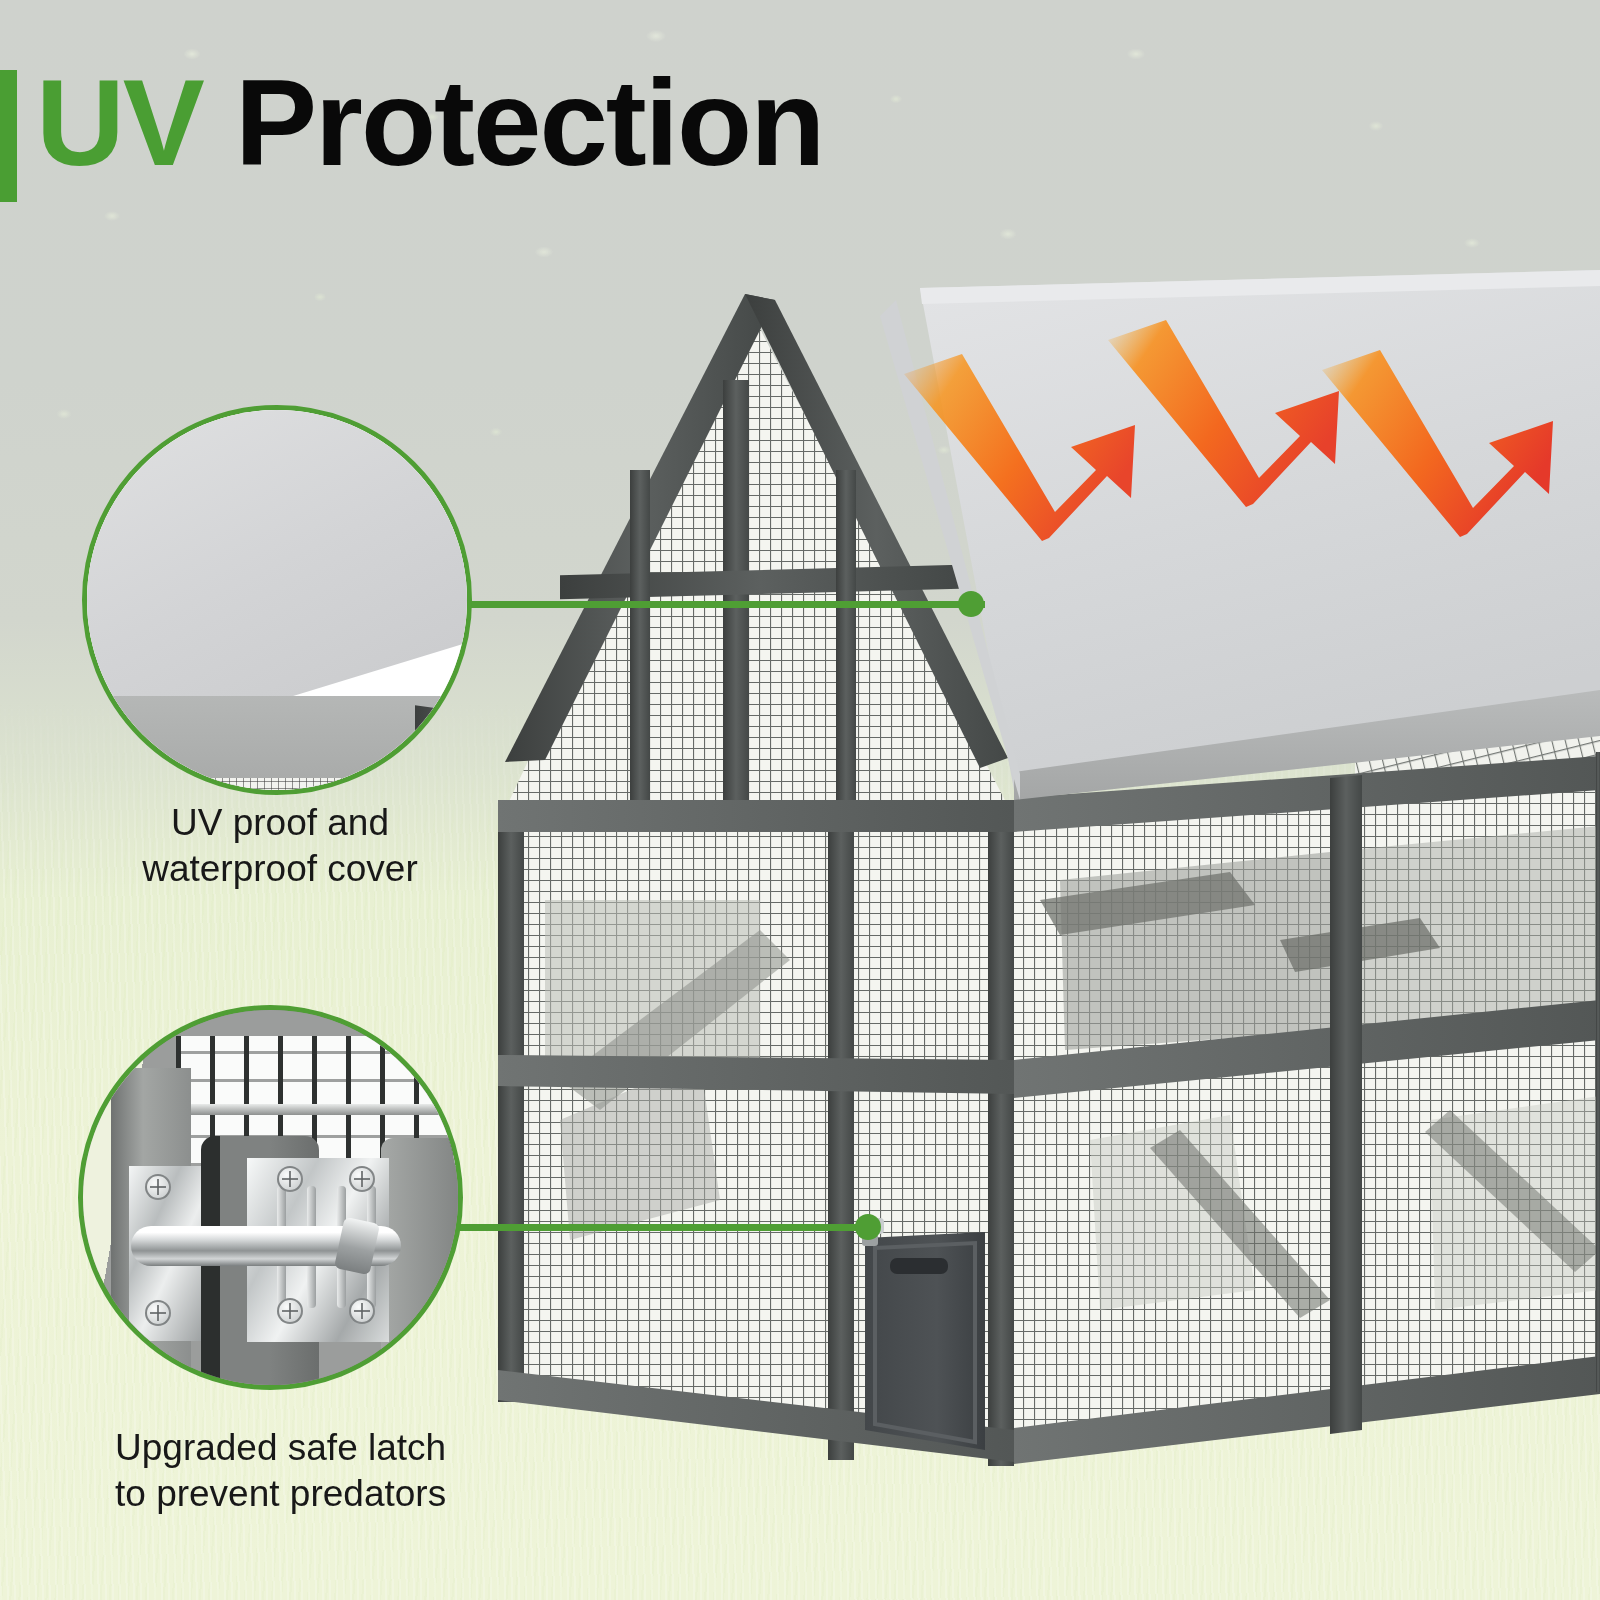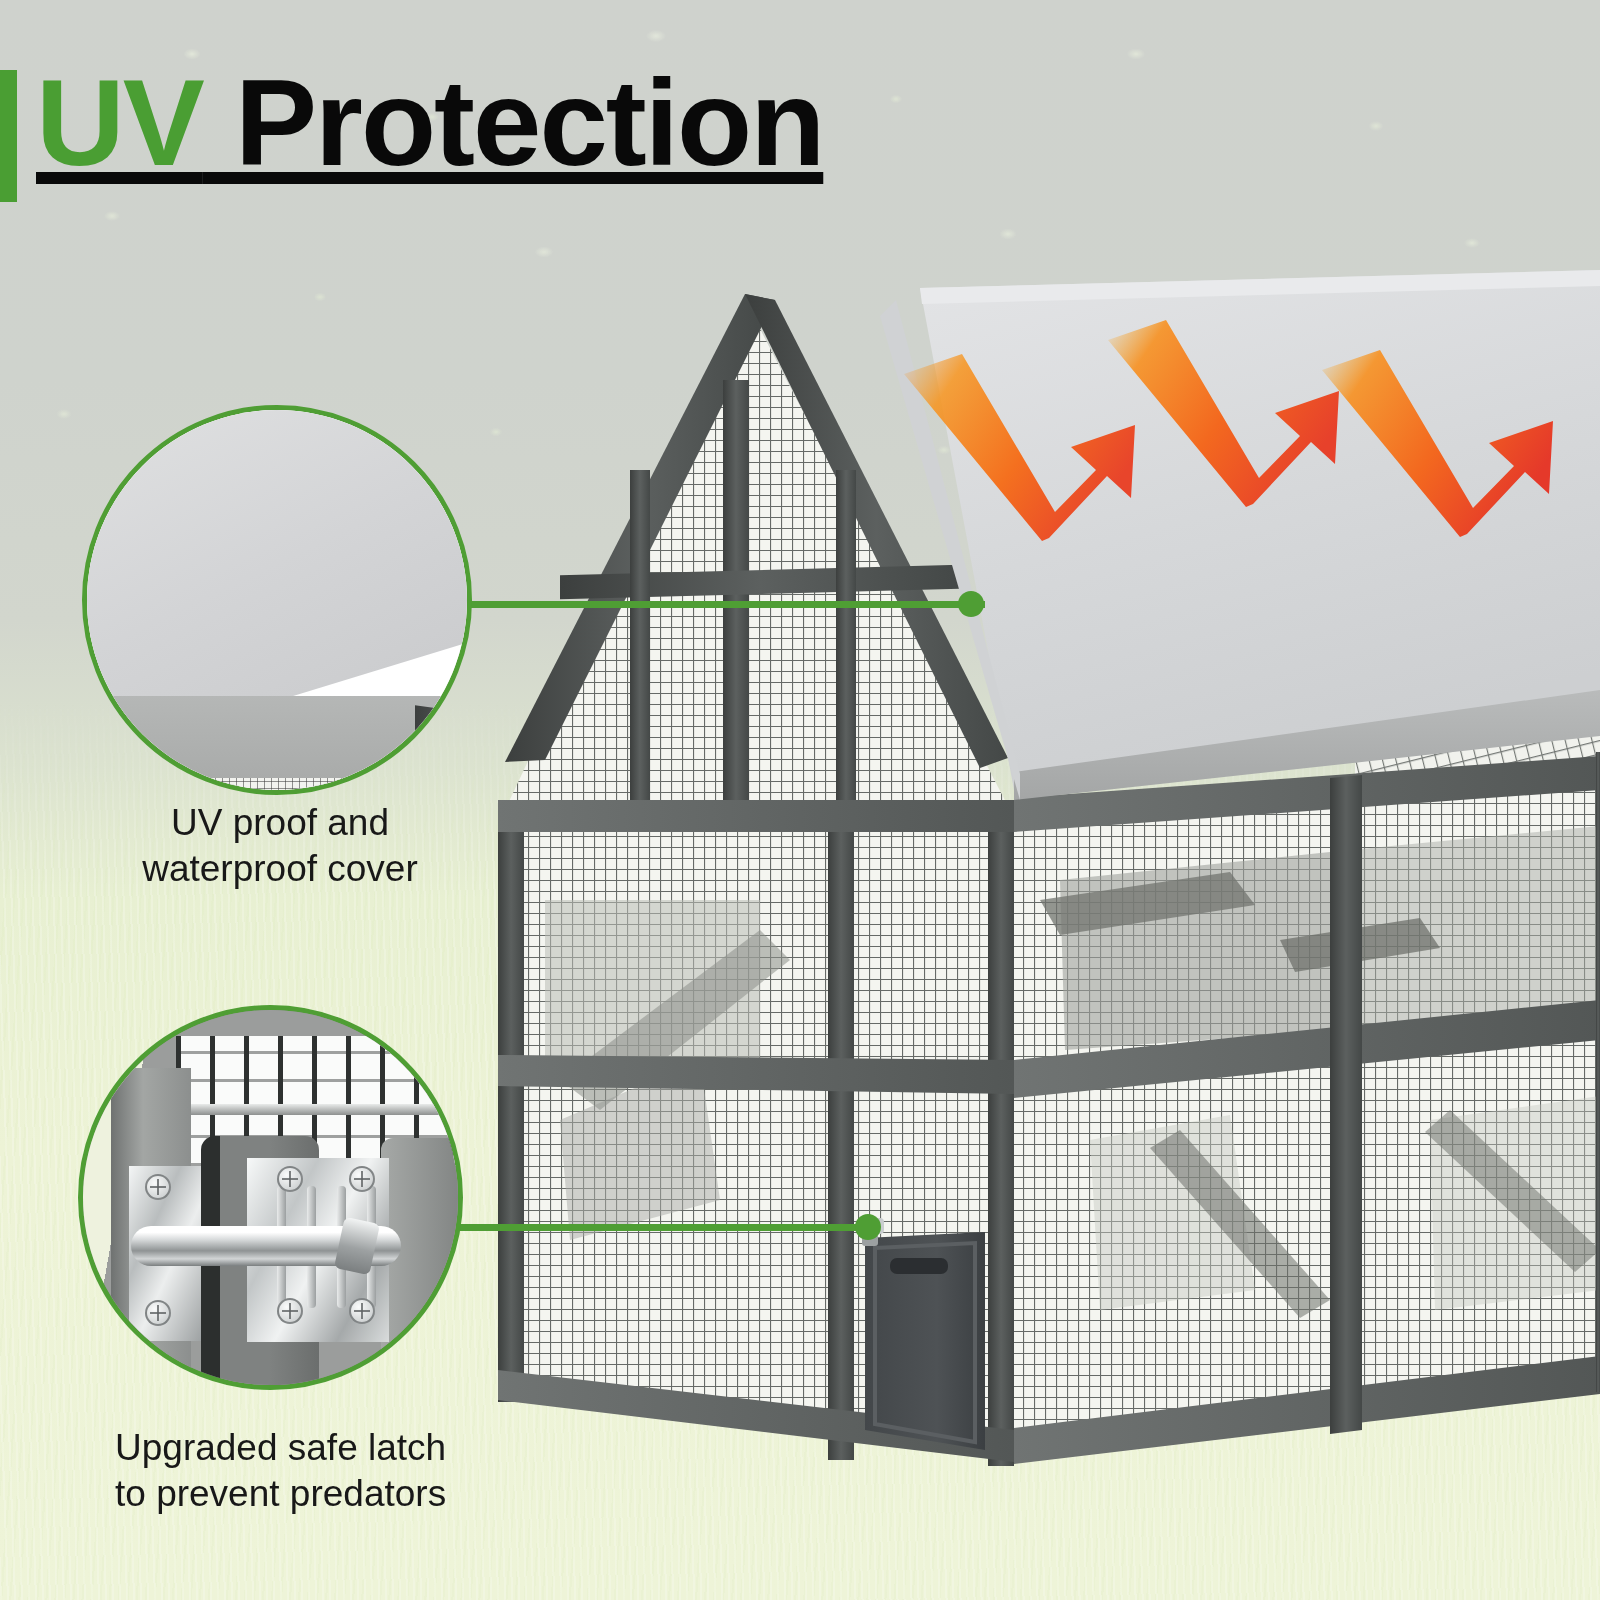--- a/index.html
+++ b/index.html
@@ -65,21 +65,21 @@
   }
 
   
   .title-bar {
     position:absolute; left:0; top:70px; width:17px; height:132px;
     background:#4a9e33;
   }
   .title {
     position:absolute; left:36px; top:58px;
     font-size:123px; font-weight:bold; line-height:1.05;
-    letter-spacing:-2px; white-space:nowrap; color:#090909;text-decoration:underline;
+    letter-spacing:-2px; white-space:nowrap; color:#090909;
   }
   .title .uv { color:#4a9e33; }
 
   
   #coop { position:absolute; left:0; top:0; width:1600px; height:1600px; }
 
   
   .callout {
     position:absolute; border-radius:50%;
     border:5px solid #4f9e34; overflow:hidden;

